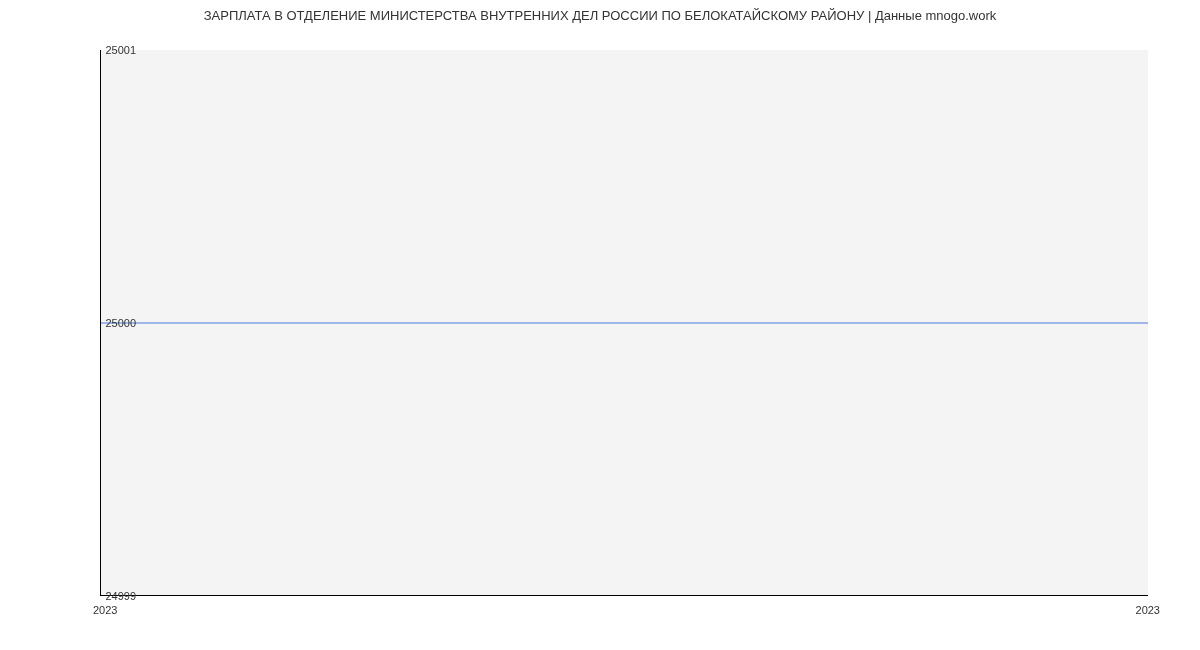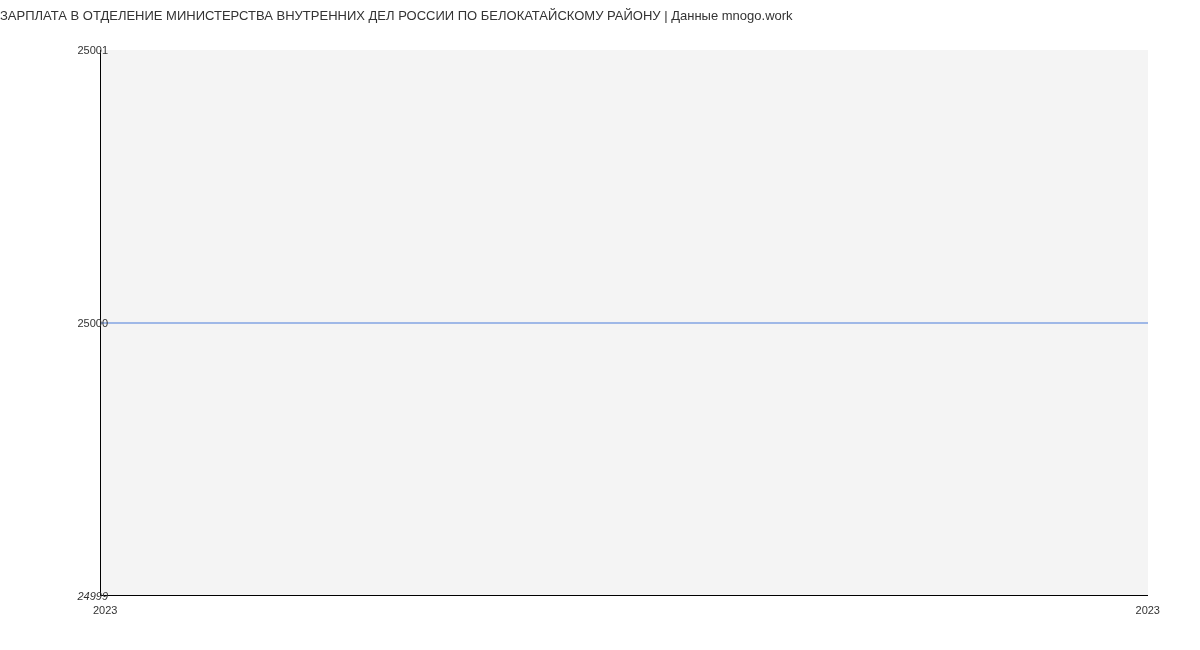--- a/index.html
+++ b/index.html
@@ -12,20 +12,21 @@
       height: 650px;
       background: #ffffff;
       font-family: Verdana, Arial, sans-serif;
       position: relative;
     }
     .chart-title {
       position: absolute;
       top: 8px;
       left: 0;
       right: 0;
+      text-align: center;
       font-size: 13px;
       color: #333;
       font-weight: normal;
     }
     .plot-area {
       position: absolute;
       top: 50px;
       left: 100px;
       width: 1048px;
       height: 546px;
@@ -37,29 +38,29 @@
       position: absolute;
       top: 50%;
       left: 0;
       right: 0;
       height: 1px;
       background: #4a7dda;
       transform: translateY(-50%);
     }
     .y-tick {
       position: absolute;
-      right: 1092px;
+      right: 1064px;
       font-size: 11px;
       color: #333;
       text-align: right;
       transform: translateY(-50%);
     }
     .y-tick-0 { top: 50px; }
     .y-tick-1 { top: 323px; margin-left: 19px; }
-    .y-tick-2 { top: 596px; font-style: italic; }
+    .y-tick-2 { top: 596px; }
     .x-tick {
       position: absolute;
       top: 604px;
       font-size: 11px;
       color: #333;
     }
     .x-tick-0 { left: 93px; }
     .x-tick-1 { right: 40px; }
   </style>
 </head>

